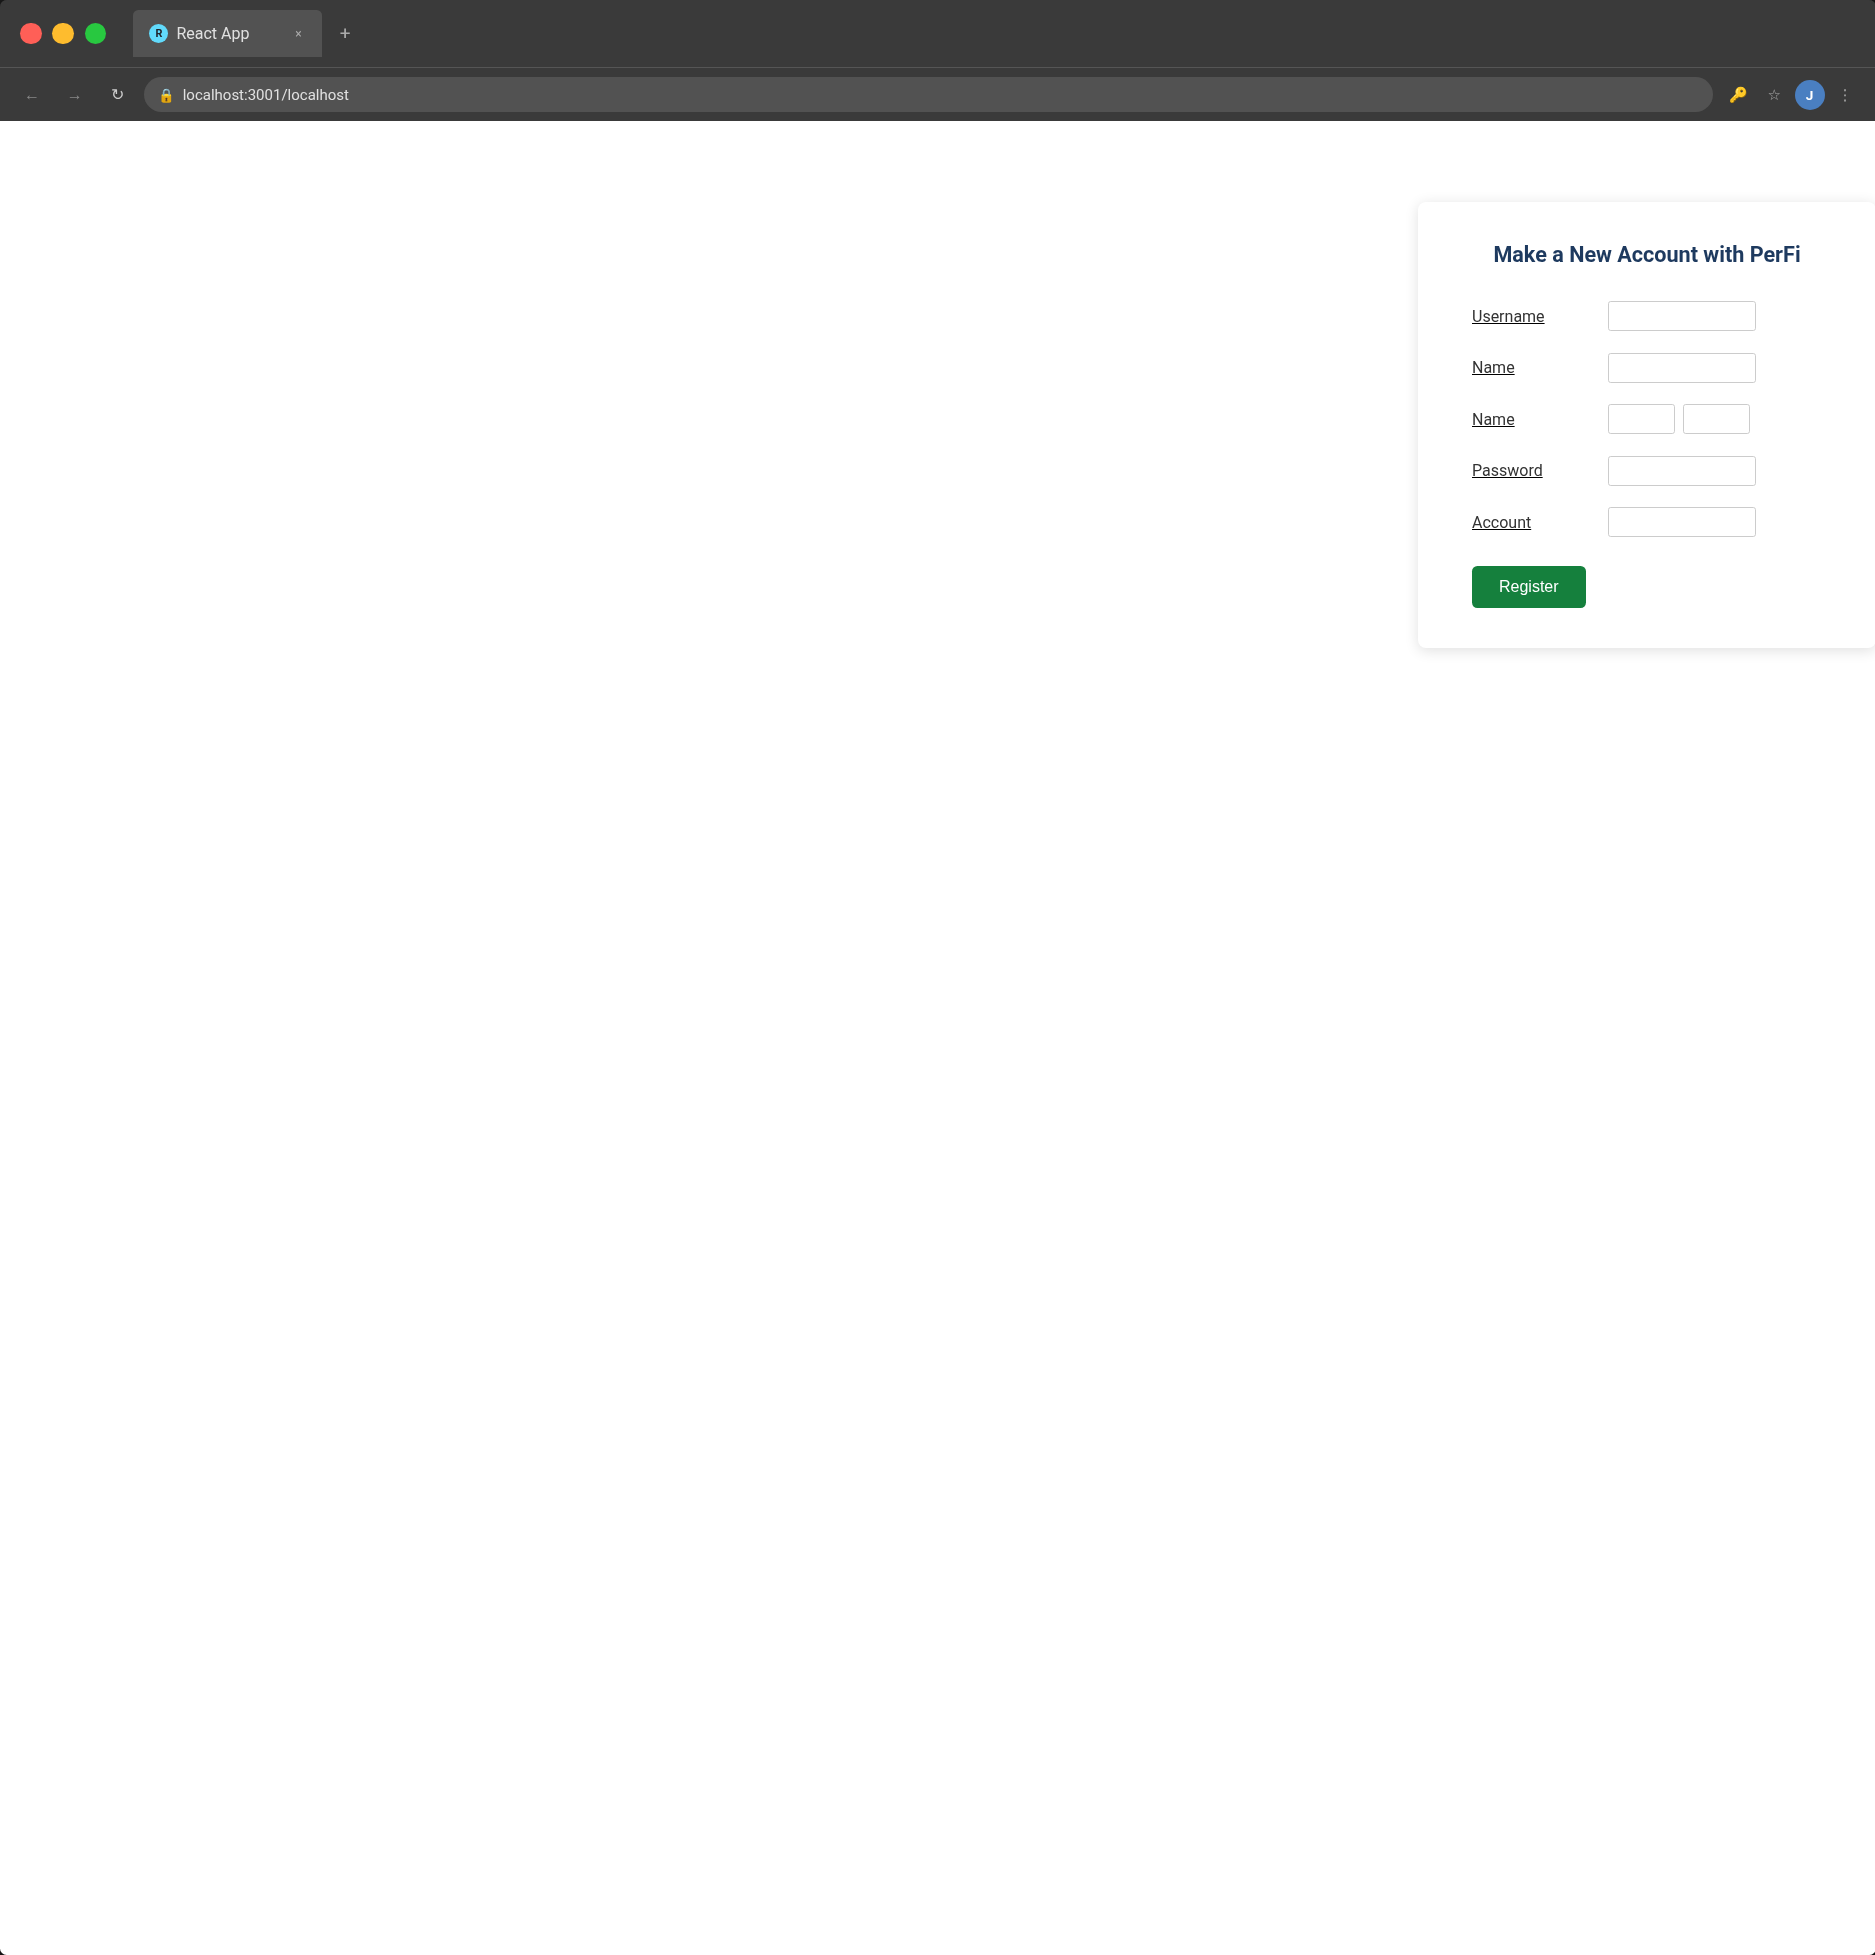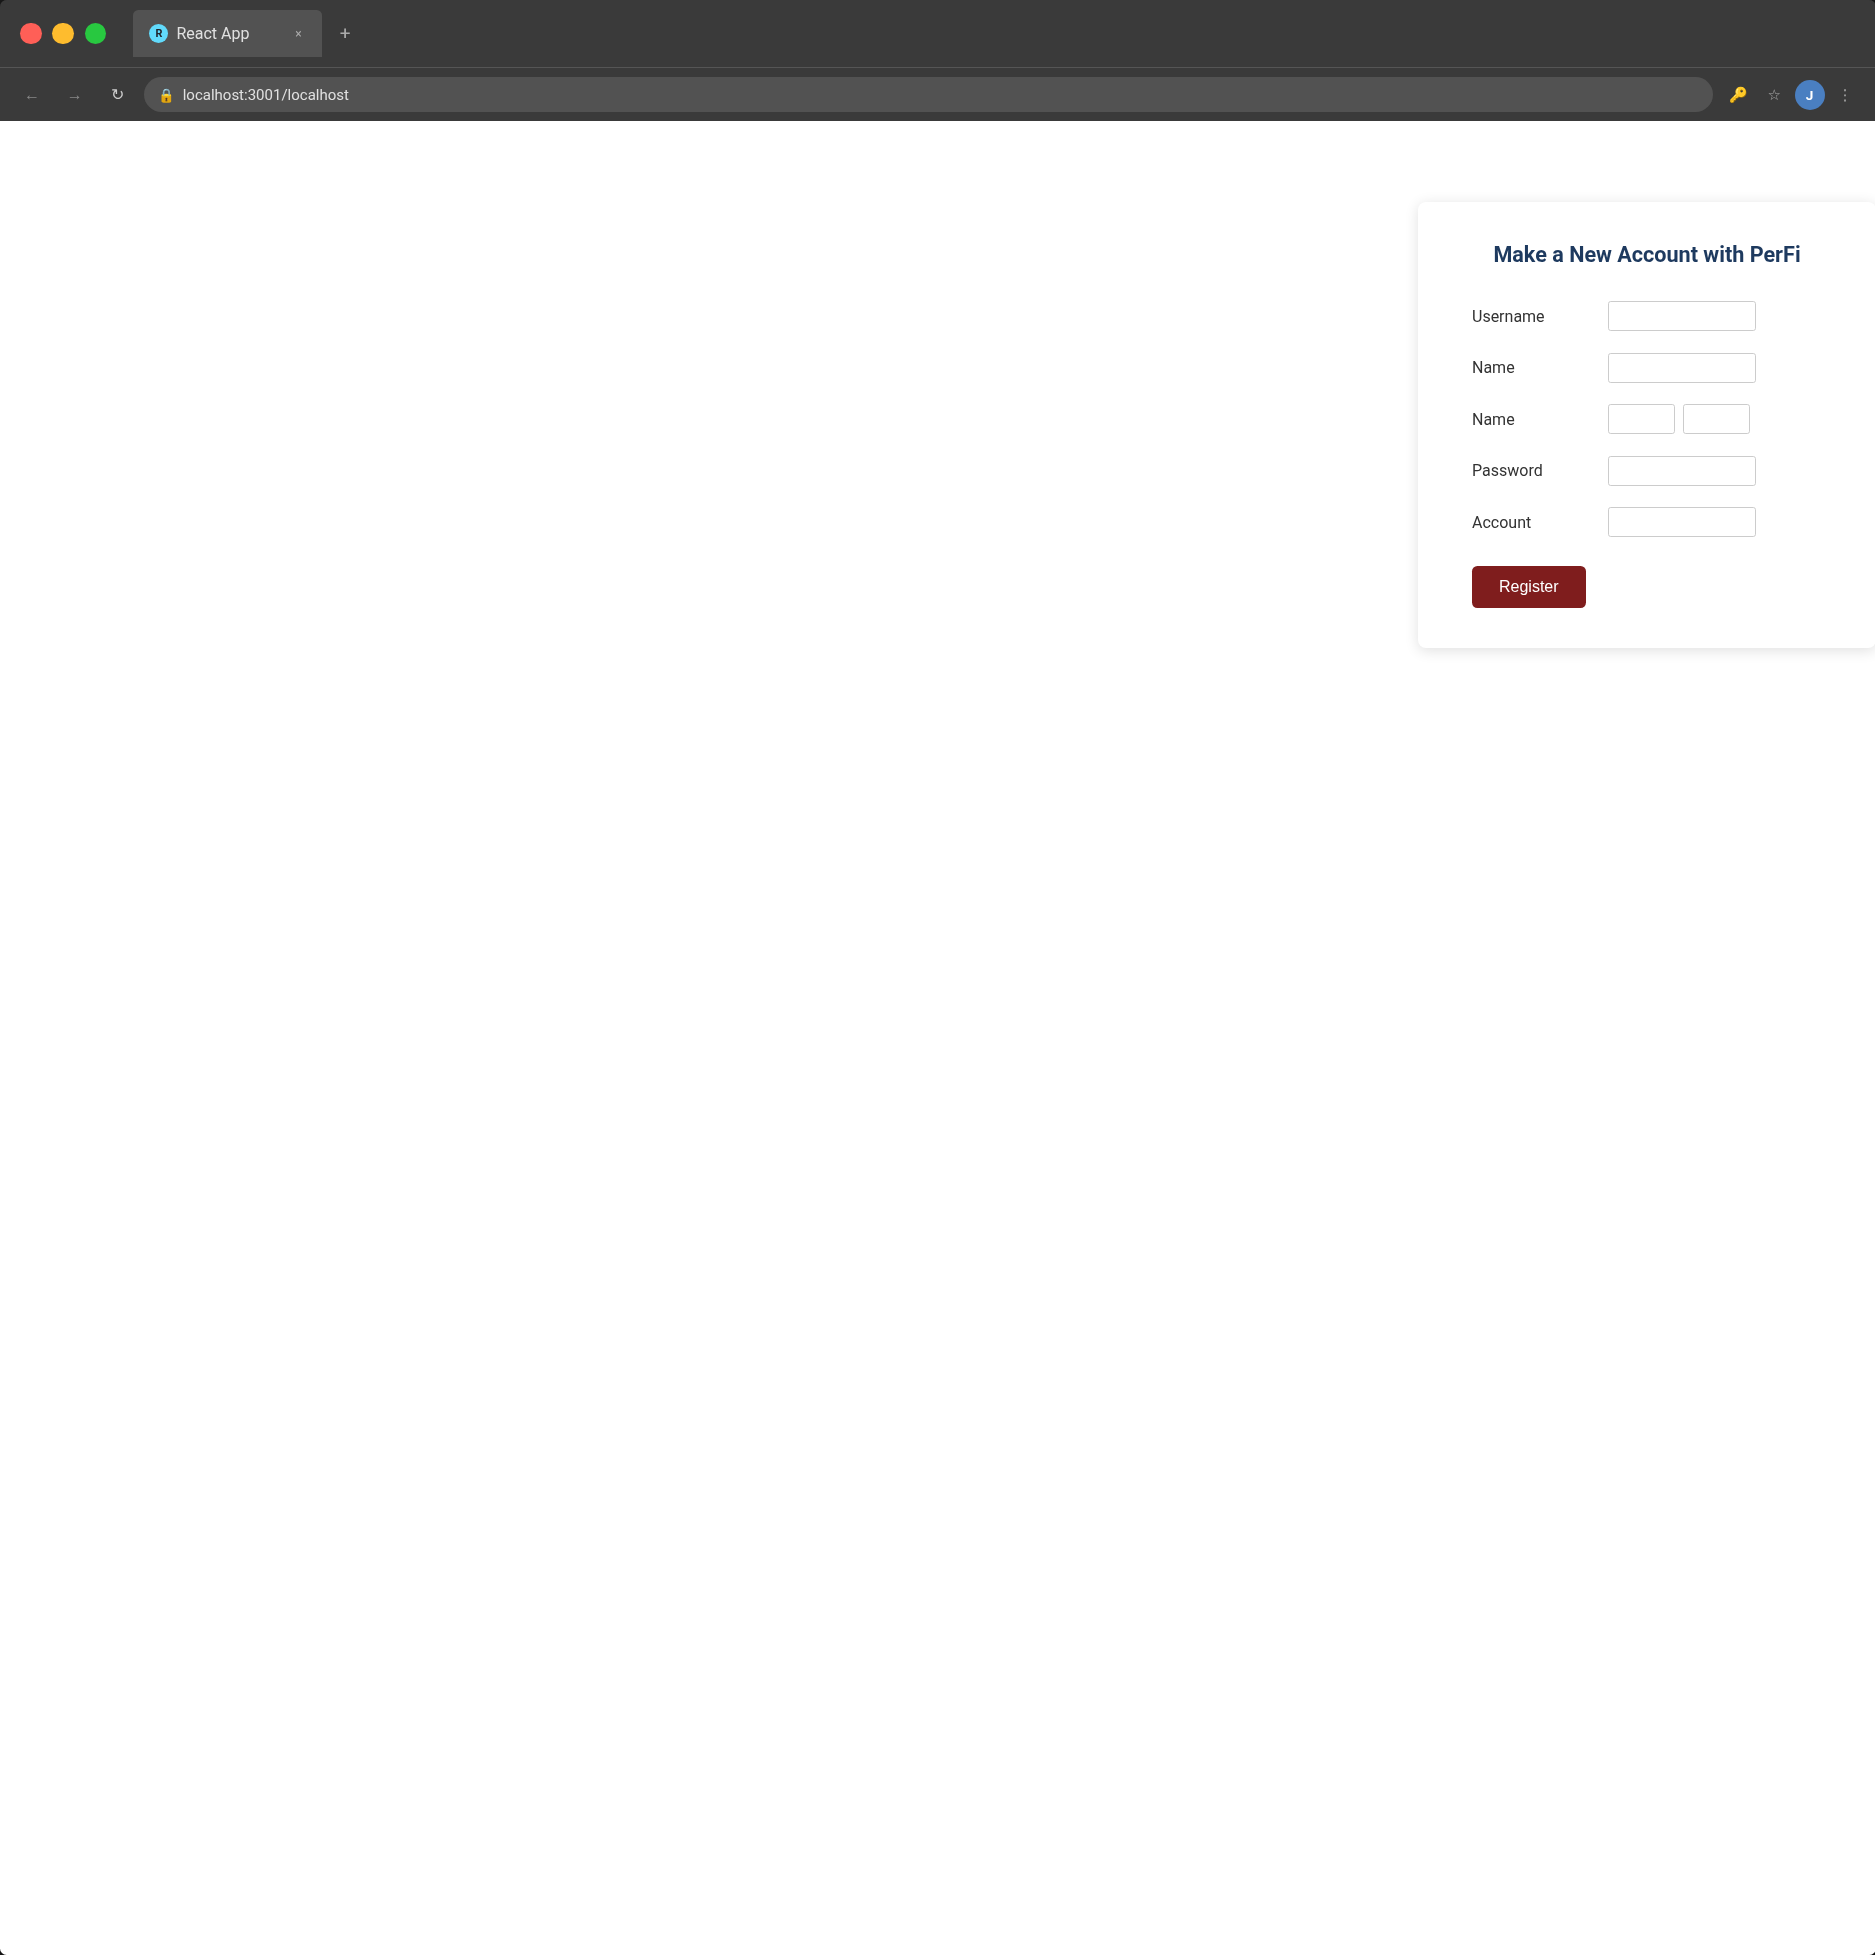--- a/index.html
+++ b/index.html
@@ -210,20 +210,21 @@
       font-weight: 700;
       color: #1e3a5f;
       margin-bottom: 34px;
     }
 
     .form-row {
       display: flex;
       align-items: center;
       margin-bottom: 21.6px;
       gap: 28px;
+      text-decoration: underline;
     }
 
     .form-label {
       font-size: 16px;
       color: #333;
       width: 108px;
       flex-shrink: 0;
     }
 
     .form-input {
@@ -243,21 +244,21 @@
     .input-half {
       width: 67px;
     }
 
     .name-inputs {
       display: flex;
       gap: 8px;
     }
 
     .register-btn {
-      background: #7f1d1d;
+      background: #15803d;
       color: white;
       border: none;
       border-radius: 5.4px;
       padding: 12px 27px;
       font-size: 16px;
       cursor: pointer;
       margin-top: 6.7px;
     }
   </style>
 </head>

